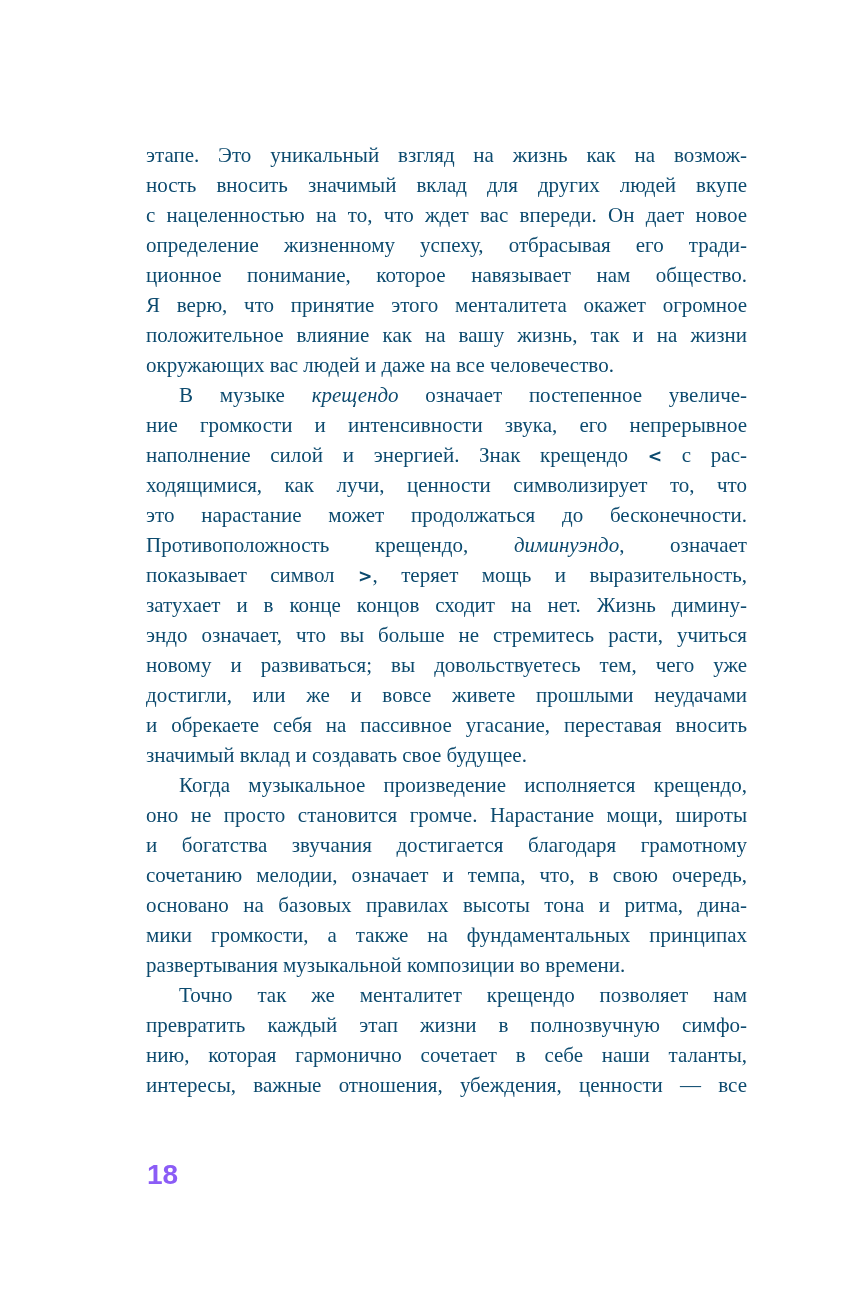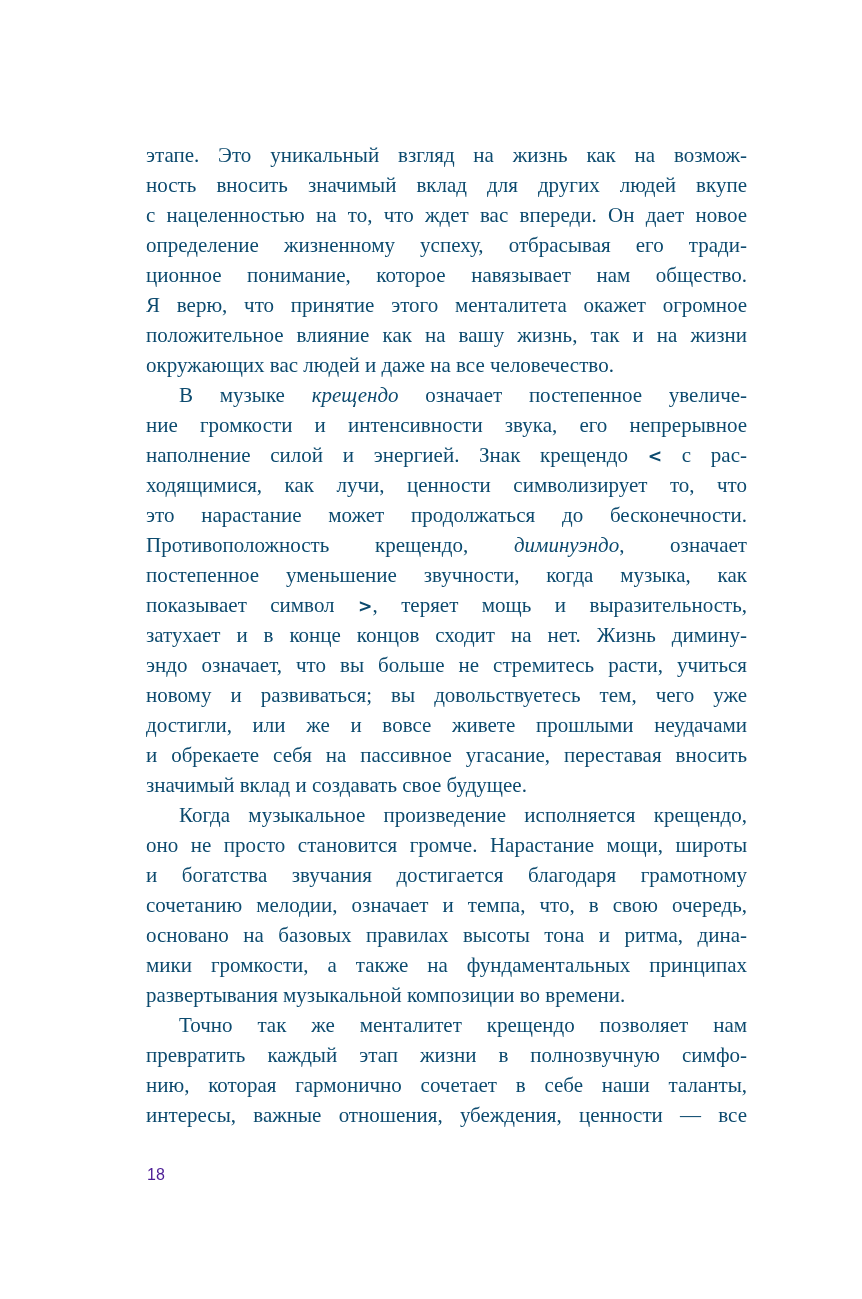--- a/index.html
+++ b/index.html
@@ -52,24 +52,24 @@
     font-family: "DejaVu Sans", "Liberation Sans", sans-serif;
     font-weight: 600;
     font-size: 0.82em;
     font-style: normal;
   }
   .page-number {
     position: absolute;
     left: 147px;
     top: 1162px;
     font-family: "Liberation Sans", "DejaVu Sans", sans-serif;
-    font-weight: 400;
-    font-size: 16px;
+    font-weight: 700;
+    font-size: 28px;
     line-height: 26px;
-    color: #4c1d95;
+    color: #8b5cf6;
   }
 </style>
 </head>
 <body>
 
 <div class="book-page">
   <main class="text-column">
       <div class="paragraph">
         <div class="line"><span>этапе. Это уникальный взгляд на жизнь как на возмож-</span></div>
         <div class="line"><span>ность вносить значимый вклад для других людей вкупе</span></div>
@@ -80,21 +80,20 @@
         <div class="line"><span>положительное влияние как на вашу жизнь, так и на жизни</span></div>
         <div class="line no-justify"><span>окружающих вас людей и даже на все человечество.</span></div>
       </div>
       <div class="paragraph">
         <div class="line indent"><span>В музыке </span><em>крещендо</em><span> означает постепенное увеличе-</span></div>
         <div class="line"><span>ние громкости и интенсивности звука, его непрерывное</span></div>
         <div class="line"><span>наполнение силой и энергией. Знак крещендо </span><b class="dyn-symbol">&lt;</b><span> с рас-</span></div>
         <div class="line"><span>ходящимися, как лучи, ценности символизирует то, что</span></div>
         <div class="line"><span>это нарастание может продолжаться до бесконечности.</span></div>
         <div class="line"><span>Противоположность крещендо, </span><em>диминуэндо</em><span>, означает</span></div>
-        <div class="line"><span>постепенное уменьшение звучности, когда музыка, как</span></div>
         <div class="line"><span>показывает символ </span><b class="dyn-symbol">&gt;</b><span>, теряет мощь и выразительность,</span></div>
         <div class="line"><span>затухает и в конце концов сходит на нет. Жизнь димину-</span></div>
         <div class="line"><span>эндо означает, что вы больше не стремитесь расти, учиться</span></div>
         <div class="line"><span>новому и развиваться; вы довольствуетесь тем, чего уже</span></div>
         <div class="line"><span>достигли, или же и вовсе живете прошлыми неудачами</span></div>
         <div class="line"><span>и обрекаете себя на пассивное угасание, переставая вносить</span></div>
         <div class="line no-justify"><span>значимый вклад и создавать свое будущее.</span></div>
       </div>
       <div class="paragraph">
         <div class="line indent"><span>Когда музыкальное произведение исполняется крещендо,</span></div>

